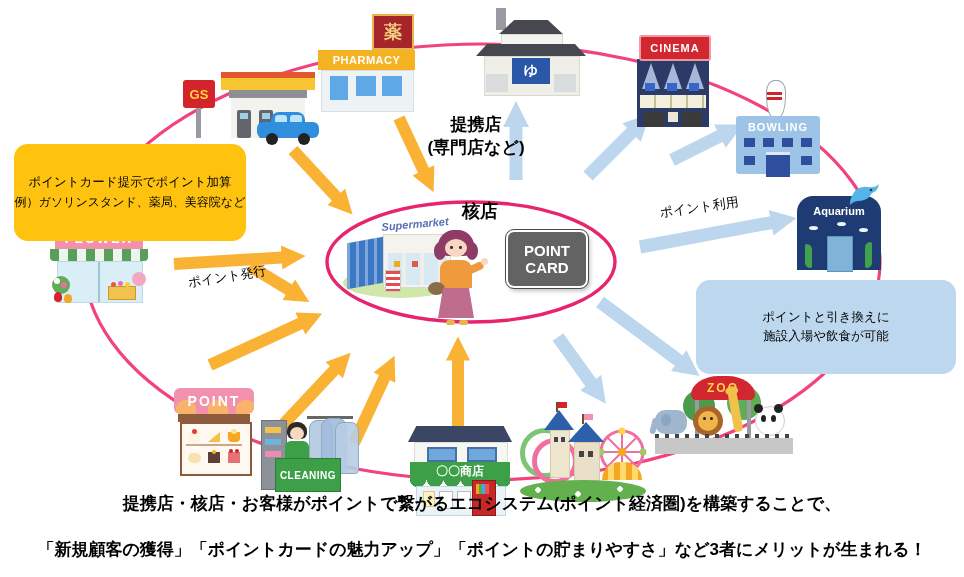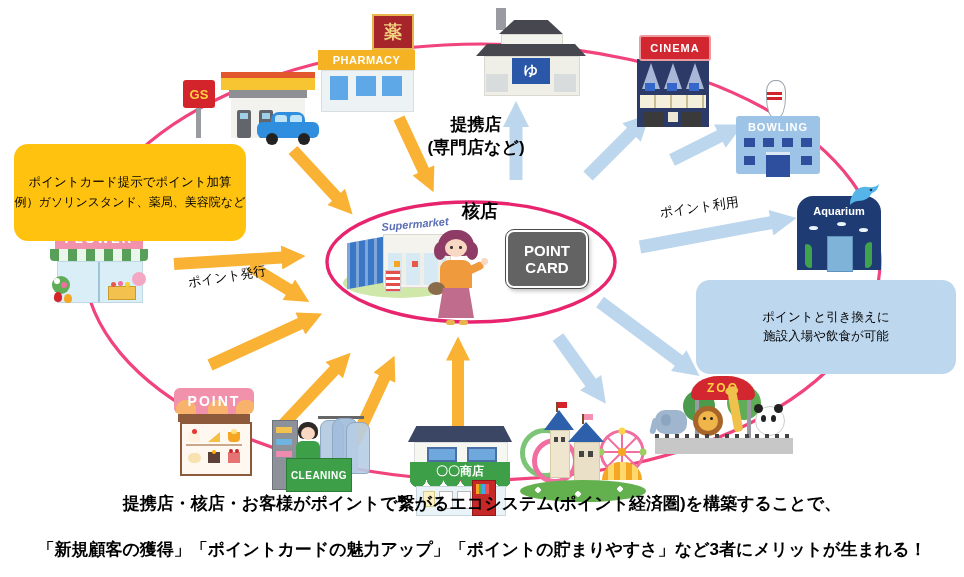--- a/index.html
+++ b/index.html
@@ -209,21 +209,21 @@
     <div class="abs" style="left:8px;top:60px;width:88px;height:28px;background:#EAF3F8;border:1px solid #C9D6DE">
       <div class="abs" style="left:6px;top:4px;width:10px;height:14px;background:#FDF3C2;border:1px solid #D8C98A"></div>
       <div class="abs" style="left:22px;top:4px;width:12px;height:16px;background:#fff;border:1px solid #BBB"></div>
       <div class="abs" style="left:40px;top:4px;width:12px;height:16px;background:#fff;border:1px solid #BBB"></div>
     </div>
     <div class="abs" style="left:64px;top:54px;width:22px;height:34px;background:#C62828;border:1.5px solid #8E1B1B">
       <div class="abs" style="left:3px;top:3px;width:13px;height:10px;background:#fff;background-image:linear-gradient(90deg,#F5A623 0 3px,#4CAF50 3px 6px,#42A5F5 6px 9px,#EF5350 9px 12px)"></div>
     </div>
   </div>
 
-  <div class="abs" style="left:272px;top:414px;width:104px;height:82px">
+  <div class="abs" style="left:261px;top:414px;width:104px;height:82px">
     <div class="abs" style="left:0;top:6px;width:24px;height:68px;background:#8D9199;border:1px solid #6E7278">
       <div class="abs" style="left:3px;top:6px;width:16px;height:6px;background:#F2C14E"></div>
       <div class="abs" style="left:3px;top:18px;width:16px;height:6px;background:#6FB3E0"></div>
       <div class="abs" style="left:3px;top:30px;width:16px;height:6px;background:#EF8BAF"></div>
     </div>
     <div class="abs" style="left:46px;top:2px;width:46px;height:3px;background:#666"></div>
     <div class="abs" style="left:48px;top:6px;width:22px;height:48px;background:rgba(173,197,222,.85);border:1px solid #8FA8C4;border-radius:8px 8px 4px 4px"></div>
     <div class="abs" style="left:60px;top:4px;width:24px;height:54px;background:rgba(160,188,218,.9);border:1px solid #8FA8C4;border-radius:9px 9px 4px 4px"></div>
     <div class="abs" style="left:74px;top:8px;width:22px;height:50px;background:rgba(183,205,228,.9);border:1px solid #8FA8C4;border-radius:8px 8px 4px 4px"></div>
     <div class="abs" style="left:26px;top:8px;width:20px;height:17px;background:#2E2A28;border-radius:9px 9px 6px 6px"></div>

